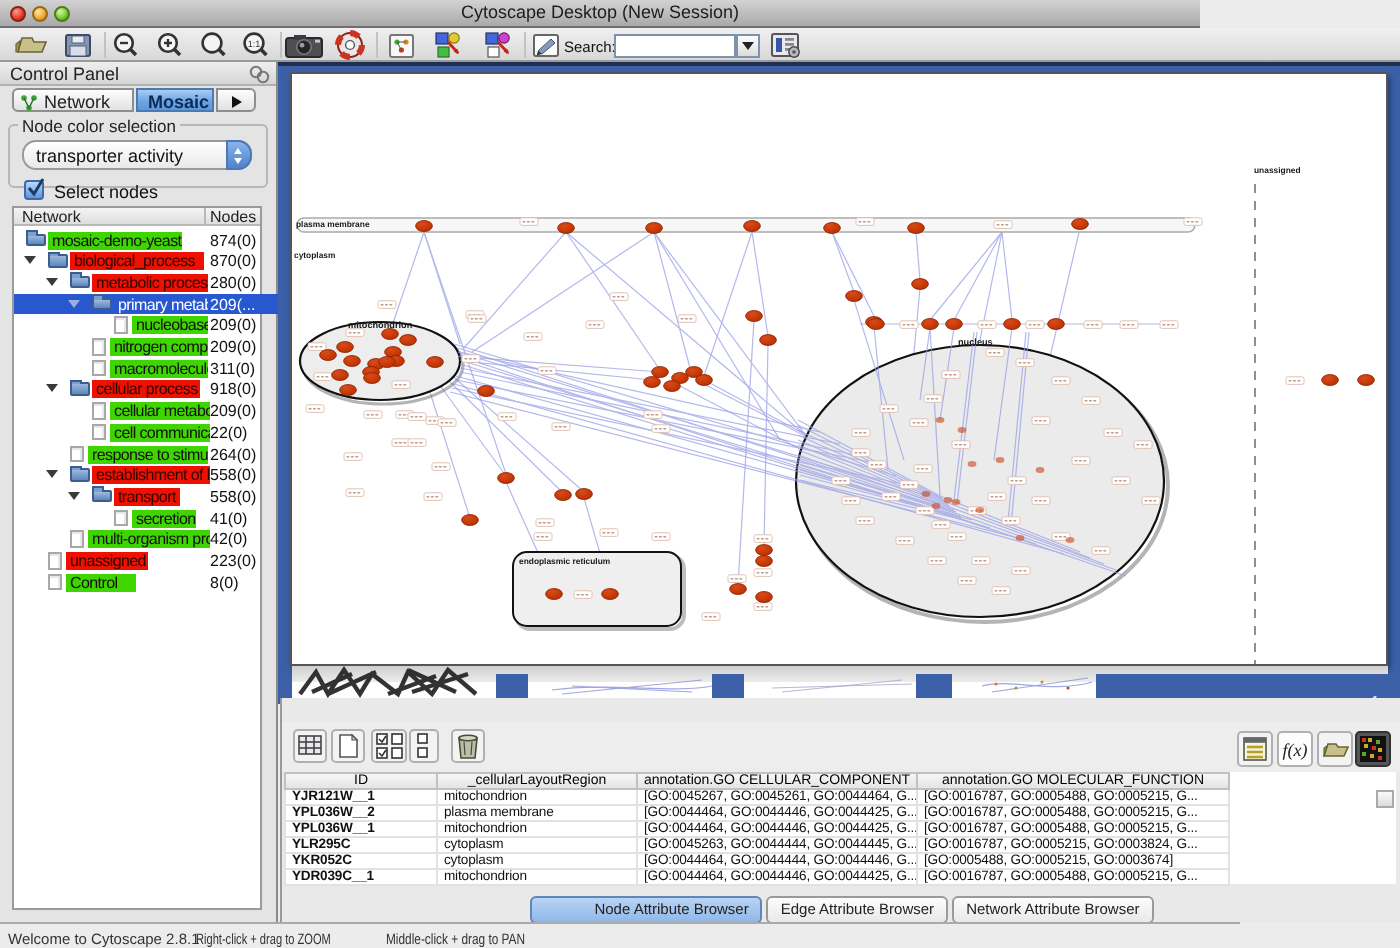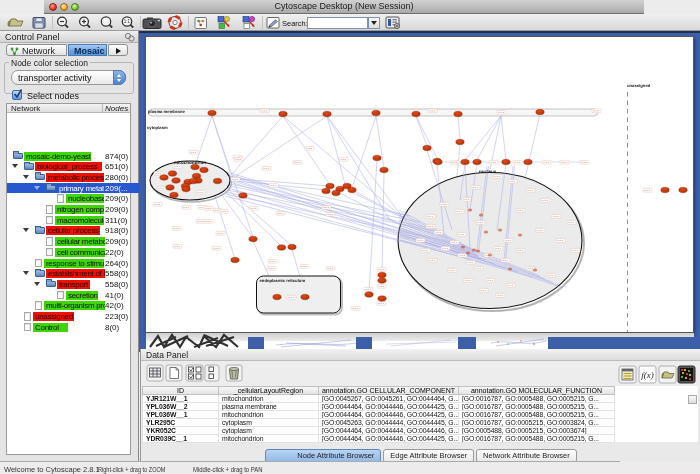--- a/index.html
+++ b/index.html
@@ -1,16 +1,16 @@
 <!DOCTYPE html>
 <html><head><meta charset="utf-8"><style>
 *{margin:0;padding:0;box-sizing:border-box;}
 html,body{width:700px;height:474px;overflow:hidden;font-family:"Liberation Sans",sans-serif;background:#ececec;}
 .abs{position:absolute;}
-#titlebar{position:absolute;left:0;top:0;width:600px;height:14px;background:linear-gradient(#d2d2d2,#b6b6b6 70%,#a8a8a8);border-bottom:1px solid #6f6f6f;margin-left:44px;}
+#titlebar{position:absolute;left:0;top:0;width:600px;height:14px;background:linear-gradient(#d2d2d2,#b6b6b6 70%,#a8a8a8);border-bottom:1px solid #6f6f6f;}
 #titlebar .tt{position:absolute;left:0;right:0;top:1px;text-align:center;font-size:9px;color:#1c1c1c;}
 .light{position:absolute;top:3px;width:8px;height:8px;border-radius:50%;}
 #toolbar{position:absolute;left:0;top:14px;width:700px;height:17px;background:linear-gradient(#f0f0f0,#d8d8d8);border-bottom:1px solid #9a9a9a;}
 .sep{position:absolute;top:2px;width:1px;height:13px;background:#c2c2c2;}
 #cpanel{position:absolute;left:0;top:31px;width:139px;height:430px;background:#e4e4e4;border-right:1px solid #8a8a8a;}
 #cphead{position:absolute;left:0;top:0;width:138px;height:12px;background:linear-gradient(#efefef,#d5d5d5);border-bottom:1px solid #b0b0b0;}
 #cphead span{position:absolute;left:5px;top:1px;font-size:9px;color:#222;}
 #desktop{position:absolute;left:139px;top:31px;width:561px;height:321px;background:#3c60a8;}
 #desktop .topline{position:absolute;left:0;top:0;width:561px;height:2px;background:#1e2f50;}
 #netwin{position:absolute;left:6px;top:5px;width:549px;height:297px;background:#fff;border:1px solid #555;box-shadow:1px 2px 3px rgba(0,0,0,.4);}
@@ -20,21 +20,21 @@
 #canvas{position:absolute;left:0;top:12px;width:547px;height:283px;background:#fff;overflow:hidden;}
 #datapanel{position:absolute;left:140px;top:349px;width:560px;height:112px;background:#e9e9e9;border-left:1px solid #999;}
 #dphead{position:absolute;left:0;top:0;width:560px;height:12px;background:linear-gradient(#f2f2f2,#dcdcdc);border-bottom:1px solid #bbb;}
 #dphead span{position:absolute;left:5px;top:1px;font-size:8.5px;color:#222;}
 #dptools{position:absolute;left:0;top:12px;width:560px;height:25px;background:#ededed;}
 #dptable{position:absolute;left:1px;top:37px;width:556px;height:56px;background:#fff;font-size:7px;}
 #dptabs{position:absolute;left:0;top:95px;width:560px;height:16px;text-align:center;}
 .dtab{display:inline-block;font-size:7.5px;padding:1px 6px 2px 6px;border:1px solid #9a9a9a;background:linear-gradient(#fdfdfd,#e8e8e8);color:#222;border-radius:3px;margin:0 1px;position:relative;top:0;}
 .dtab.on{background:linear-gradient(#b9d3f3,#8fb8e8);border-color:#5f86b8;padding-left:31px;}
 #statusbar{position:absolute;left:0;top:461px;width:620px;height:13px;background:#ececec;border-top:1px solid #aaa;font-size:7.5px;color:#333;}
-.trow{position:absolute;left:0;width:146px;height:10px;margin-top:36px;}
+.trow{position:absolute;left:0;width:146px;height:10px;}
 .tri{position:absolute;top:2.5px;width:0;height:0;border-left:3.2px solid transparent;border-right:3.2px solid transparent;border-top:4.5px solid #3a3a3a;}
 .fold{position:absolute;top:1.5px;width:10px;height:6.5px;background:linear-gradient(#9db9dd,#5e87bd);border:1px solid #3a5e90;border-radius:1px;}
 .fold::before{content:"";position:absolute;left:-1px;top:-2.6px;width:4px;height:1.6px;background:#7ba0cf;border:1px solid #3a5e90;border-bottom:none;}
 .file{position:absolute;top:0.5px;width:6.5px;height:8.5px;background:#fff;border:1px solid #a8a8a8;box-shadow:inset -1px 1px 0 #e8e8e8;}
 .lbl{position:absolute;top:0.5px;height:9px;line-height:9.5px;padding:0 2px;font-size:8px;letter-spacing:-0.3px;color:#111;white-space:nowrap;overflow:hidden;}
 .lbl.g{background:#3fd500;}
 .lbl.r{background:#ee1000;color:#2d0500;}
 .cnt{position:absolute;left:98px;top:0.5px;line-height:9.5px;font-size:8px;color:#111;}
 #dptable td{border:1px solid #e2e2e2;padding:0 0 0 3px;white-space:nowrap;overflow:hidden;font-size:6.8px;letter-spacing:-0.1px;color:#111;}
 #dptable td.c1{font-weight:bold;}
@@ -161,34 +161,34 @@
 
  <div class="abs" style="left:12px;top:59px;width:10px;height:10px;background:linear-gradient(#bcd8f8,#5d95dd);border:1px solid #3c6ca8;border-radius:2px;"></div>
  <svg class="abs" style="left:12px;top:57px" width="12" height="12" viewBox="0 0 12 12">
       <path d="M2.5 6 L5 9 L9.5 1.5" fill="none" stroke="#1c3a66" stroke-width="1.5"></path>
     </svg>
  <div class="abs" style="left:27px;top:60px;font-size:9px;color:#111;">Select nodes</div>
 
  <div class="abs" style="left:6px;top:72px;width:125px;height:352px;background:#fff;border:1px solid #9a9a9a;">
   <div class="abs" style="left:0;top:0;width:123px;height:9px;background:linear-gradient(#f4f4f4,#dedede);border-bottom:1px solid #b8b8b8;">
    <span class="abs" style="left:4px;top:0px;font-size:8px;color:#222;">Network</span>
-   <span class="abs" style="left:98px;top:0px;font-size:8px;color:#222;font-style:italic;">Nodes</span>
+   <span class="abs" style="left:98px;top:0px;font-size:8px;color:#222;">Nodes</span>
    <div class="abs" style="left:95px;top:0;width:1px;height:9px;background:#b8b8b8;"></div>
   </div>
   <div id="tree" class="abs" style="left:0;top:10px;width:123px;height:340px;font-size:8.5px;">
    <div class="trow" style="top:1px">
           <span class="fold" style="left:6px"></span>
           <span class="lbl g" style="left:17px;width:67px">mosaic-demo-yeast</span>
           <span class="cnt">874(0)</span>
         </div>
    <div class="trow" style="top:11.7px">
           <span class="tri" style="left:5px"></span>
           <span class="fold" style="left:17px"></span>
           <span class="lbl r" style="left:28px;width:67px">biological_process</span>
-          <span class="cnt">651(0)</span>
+          <span class="cnt">870(0)</span>
         </div>
    <div class="trow" style="top:22.4px">
           <span class="tri" style="left:16px"></span>
           <span class="fold" style="left:28px"></span>
           <span class="lbl r" style="left:39px;width:58px">metabolic process</span>
           <span class="cnt">280(0)</span>
         </div>
    <div class="trow" style="top:33.1px;background:#2858d0;">
           <span class="tri" style="left:27px;border-top-color:#9ab0dd;"></span>
           <span class="fold" style="left:39px"></span>
@@ -572,23 +572,20 @@
       <circle cx="388" cy="13" r="0.8" fill="#aa5533"></circle>
  </svg>
  <div class="abs" style="left:540px;top:312px;width:10px;height:8px;">
   <svg width="10" height="8">
         <path d="M1 8 L9 0 M4 8 L9 3" stroke="#dbe2ee" stroke-width="1.2"></path>
       </svg>
  </div>
 </div>
 
 <div id="datapanel">
- <div id="dphead">
-      <span>Data Panel</span>
-    </div>
  <div id="dptools">
   <svg class="abs" style="left:0;top:0" width="560" height="25" viewBox="0 0 560 25">
 
    <g>
     <rect x="6" y="4" width="16" height="16" rx="2" fill="#f3f3f3" stroke="#b0b0b0"></rect>
     <rect x="8.5" y="7" width="11" height="9" fill="#e8e8f0" stroke="#444" stroke-width="0.8"></rect>
     <line x1="8.5" y1="10" x2="19.5" y2="10" stroke="#444" stroke-width="0.8"></line>
           <line x1="8.5" y1="13" x2="19.5" y2="13" stroke="#444" stroke-width="0.8"></line>
     <line x1="12" y1="7" x2="12" y2="16" stroke="#444" stroke-width="0.8"></line>
           <line x1="16" y1="7" x2="16" y2="16" stroke="#444" stroke-width="0.8"></line>

